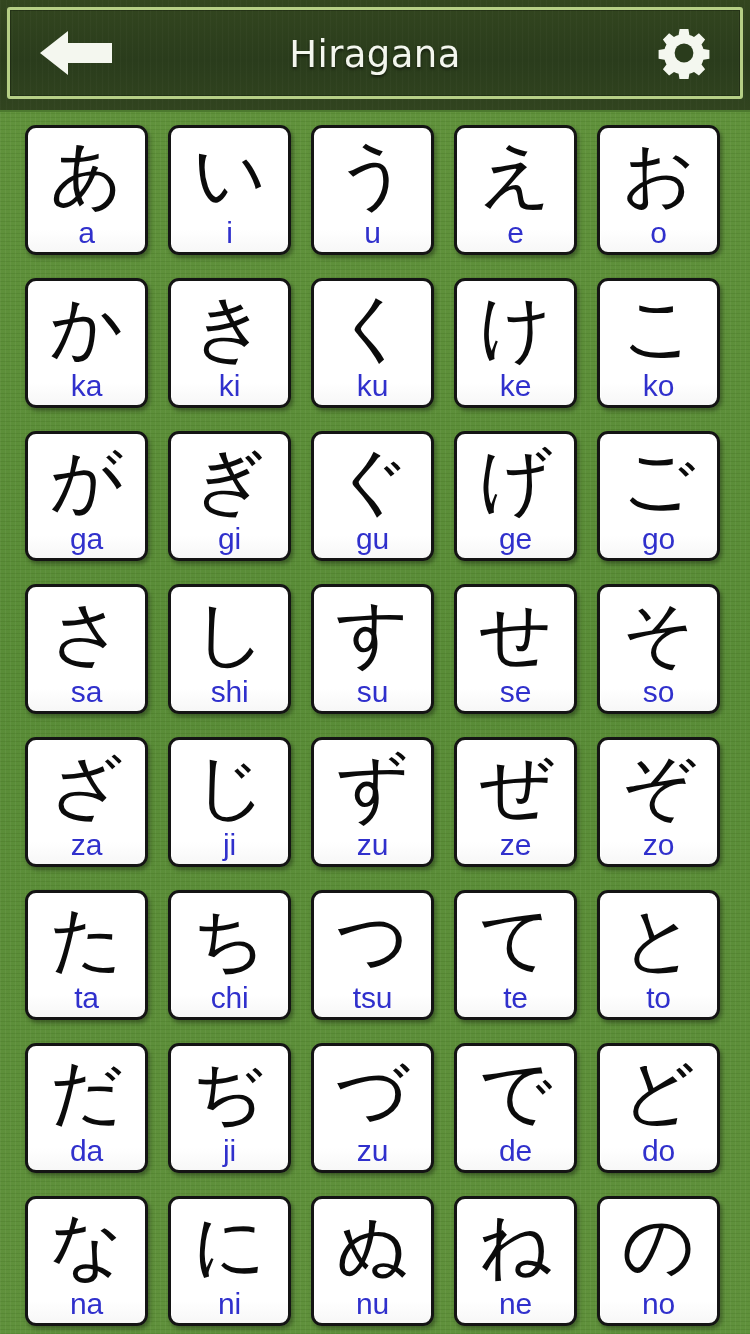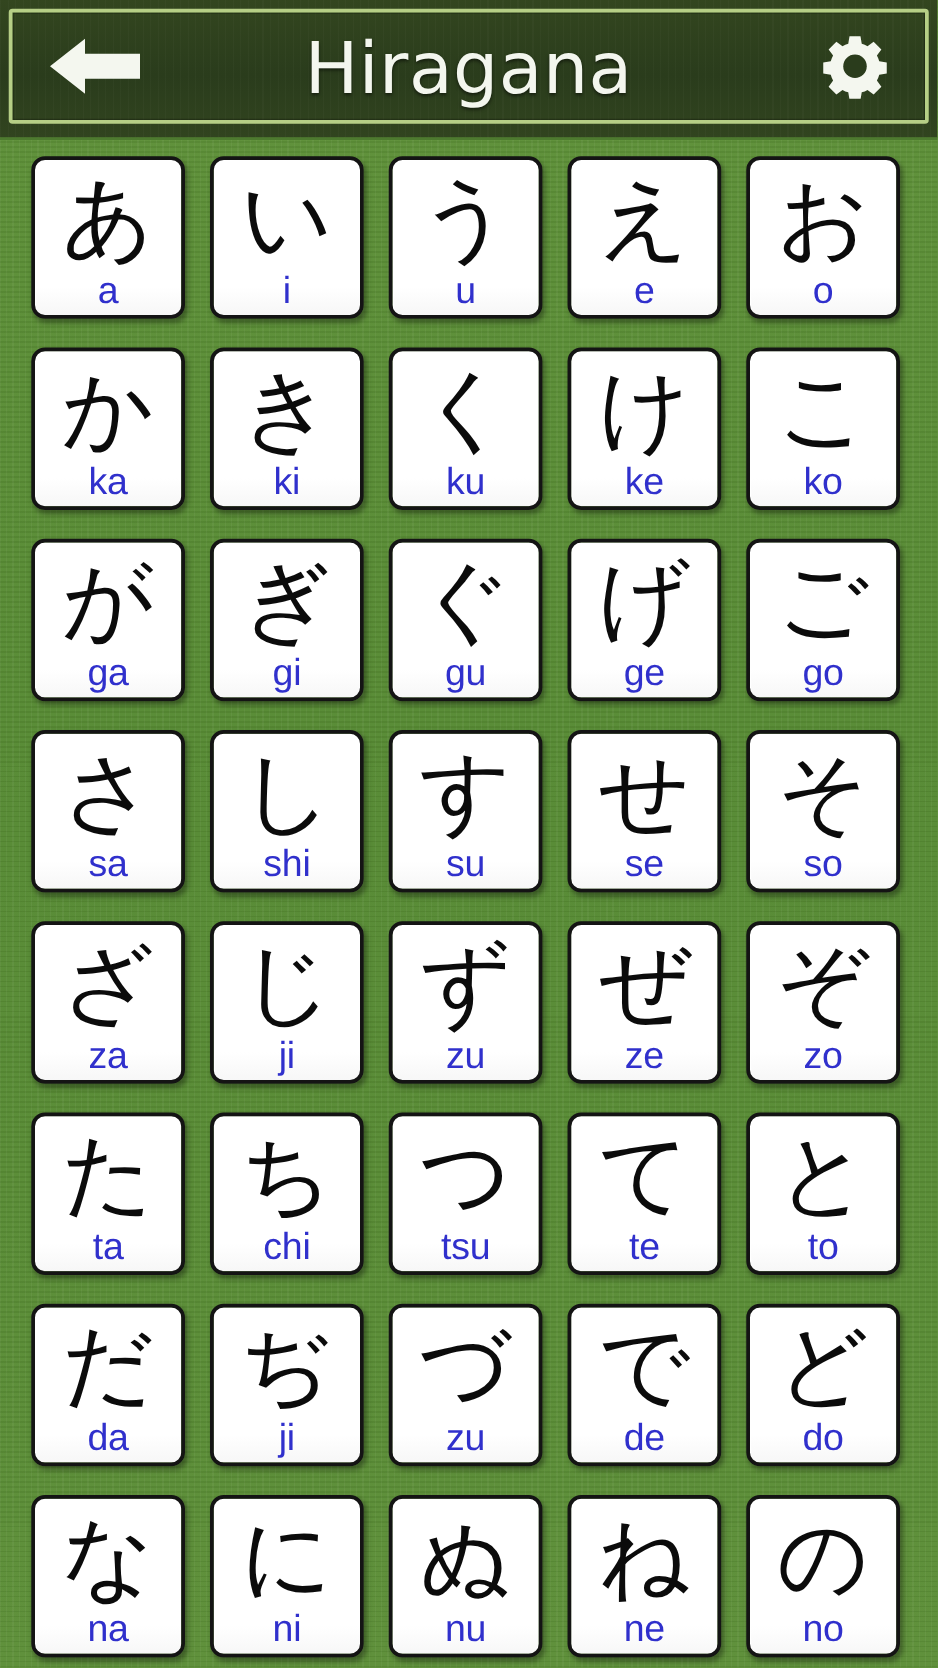--- a/index.html
+++ b/index.html
@@ -66,21 +66,21 @@
   }
 
   #title-text {
     position: absolute;
     left: 140px; top: 17px;
     width: 470px;
     height: 76px;
     line-height: 76px;
     text-align: center;
     color: #f3f6ee;
-    font-size: 57px;
+    font-size: 37px;
     font-weight: 400;
     letter-spacing: 0.4px;
     text-shadow: 0 2px 3px rgba(0,0,0,0.55);
     white-space: nowrap;
     overflow: hidden;
   }
 
   #settings-button {
     position: absolute;
     right: 26px; top: 17px;

